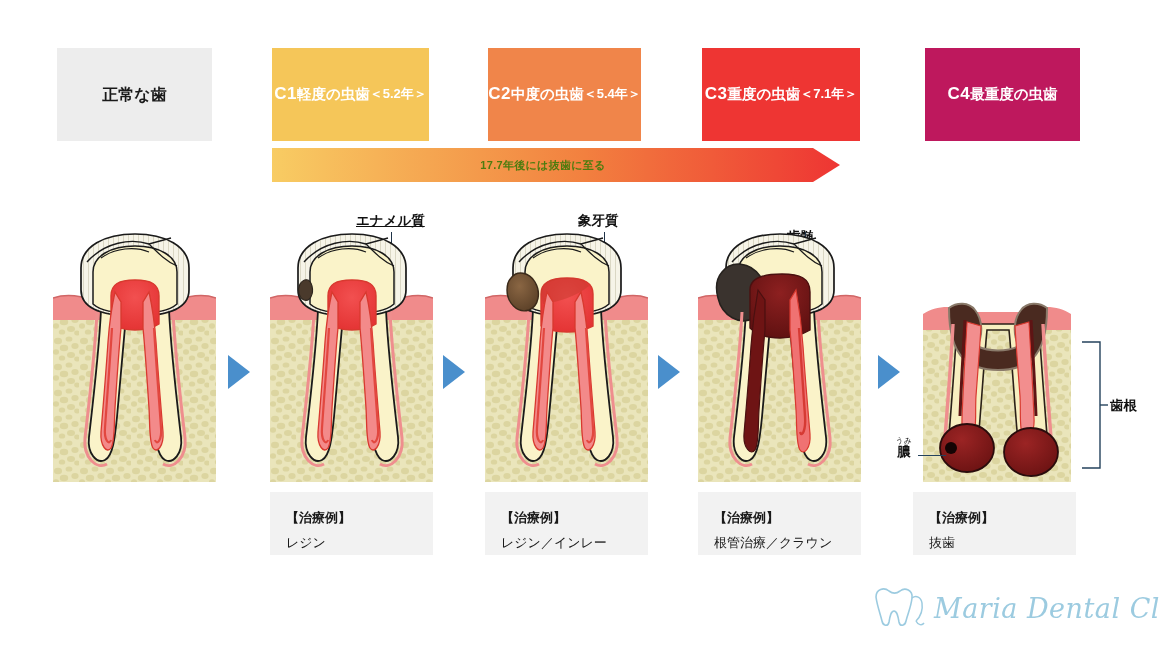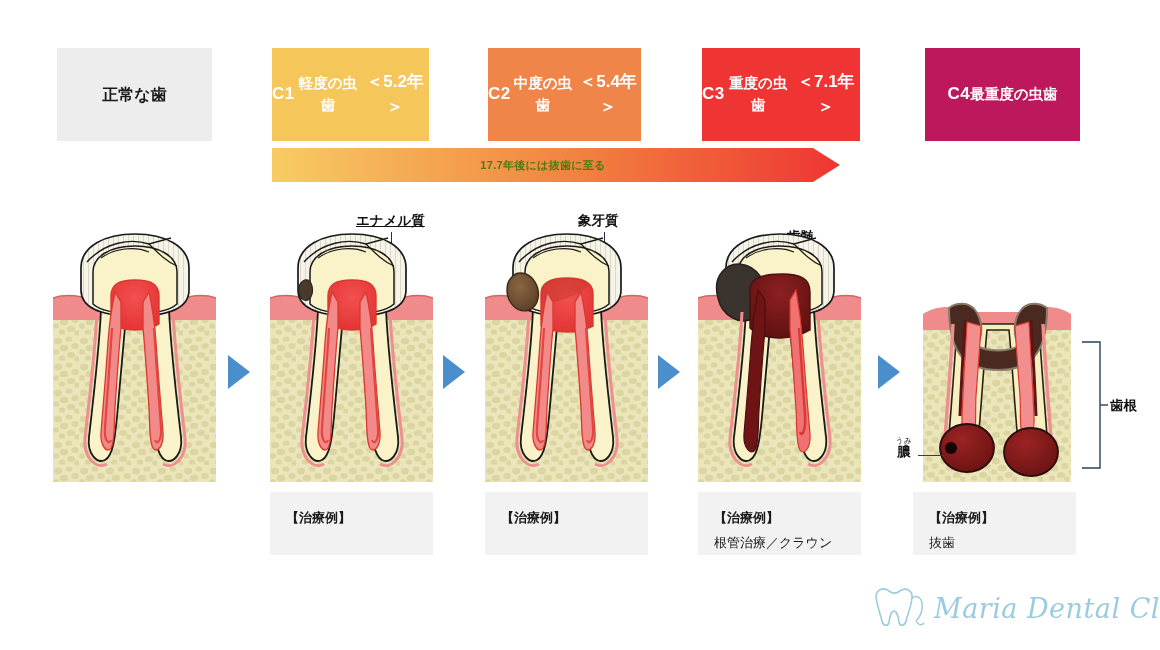--- a/index.html
+++ b/index.html
@@ -35,21 +35,21 @@
   .stage-box .code {
     font-size: 17px;
     font-weight: bold;
     letter-spacing: .5px;
   }
   .stage-box .name {
     font-size: 14.5px;
     font-weight: bold;
   }
   .stage-box .years {
-    font-size: 17px;
+    font-size: 13px;
     font-weight: bold;
   }
   .box-normal {
     background: #ededed;
     color: #1a1a1a;
   }
   .box-normal .name { font-size: 16px; font-weight: bold; }
   .box-c1 { background: #f5c659; color: #ffffff; }
   .box-c2 { background: #f0854a; color: #ffffff; }
   .box-c3 { background: #ee3533; color: #ffffff; }
@@ -425,24 +425,26 @@
   <div class="root-label" style="left:1110px;top:397px;">歯根</div>
 
   <div class="pus-label" style="left:891px;top:437px;width:26px;">
     <span class="ruby">うみ</span>
     <span class="base">膿</span>
   </div>
   <div class="callout-line" style="left:918px;top:455px;width:28px;height:1px;background:#24425c;"></div>
 
   <div class="tx-box" style="left:270px;top:492px;width:163px;height:63px;">
     <div class="tx-head">【治療例】</div>
+    <div class="tx-body">レジン</div>
   </div>
 
   <div class="tx-box" style="left:485px;top:492px;width:163px;height:63px;">
     <div class="tx-head">【治療例】</div>
+    <div class="tx-body">レジン／インレー</div>
   </div>
 
   <div class="tx-box" style="left:698px;top:492px;width:163px;height:63px;">
     <div class="tx-head">【治療例】</div>
     <div class="tx-body">根管治療／クラウン</div>
   </div>
 
   <div class="tx-box" style="left:913px;top:492px;width:163px;height:63px;">
     <div class="tx-head">【治療例】</div>
     <div class="tx-body">抜歯</div>

